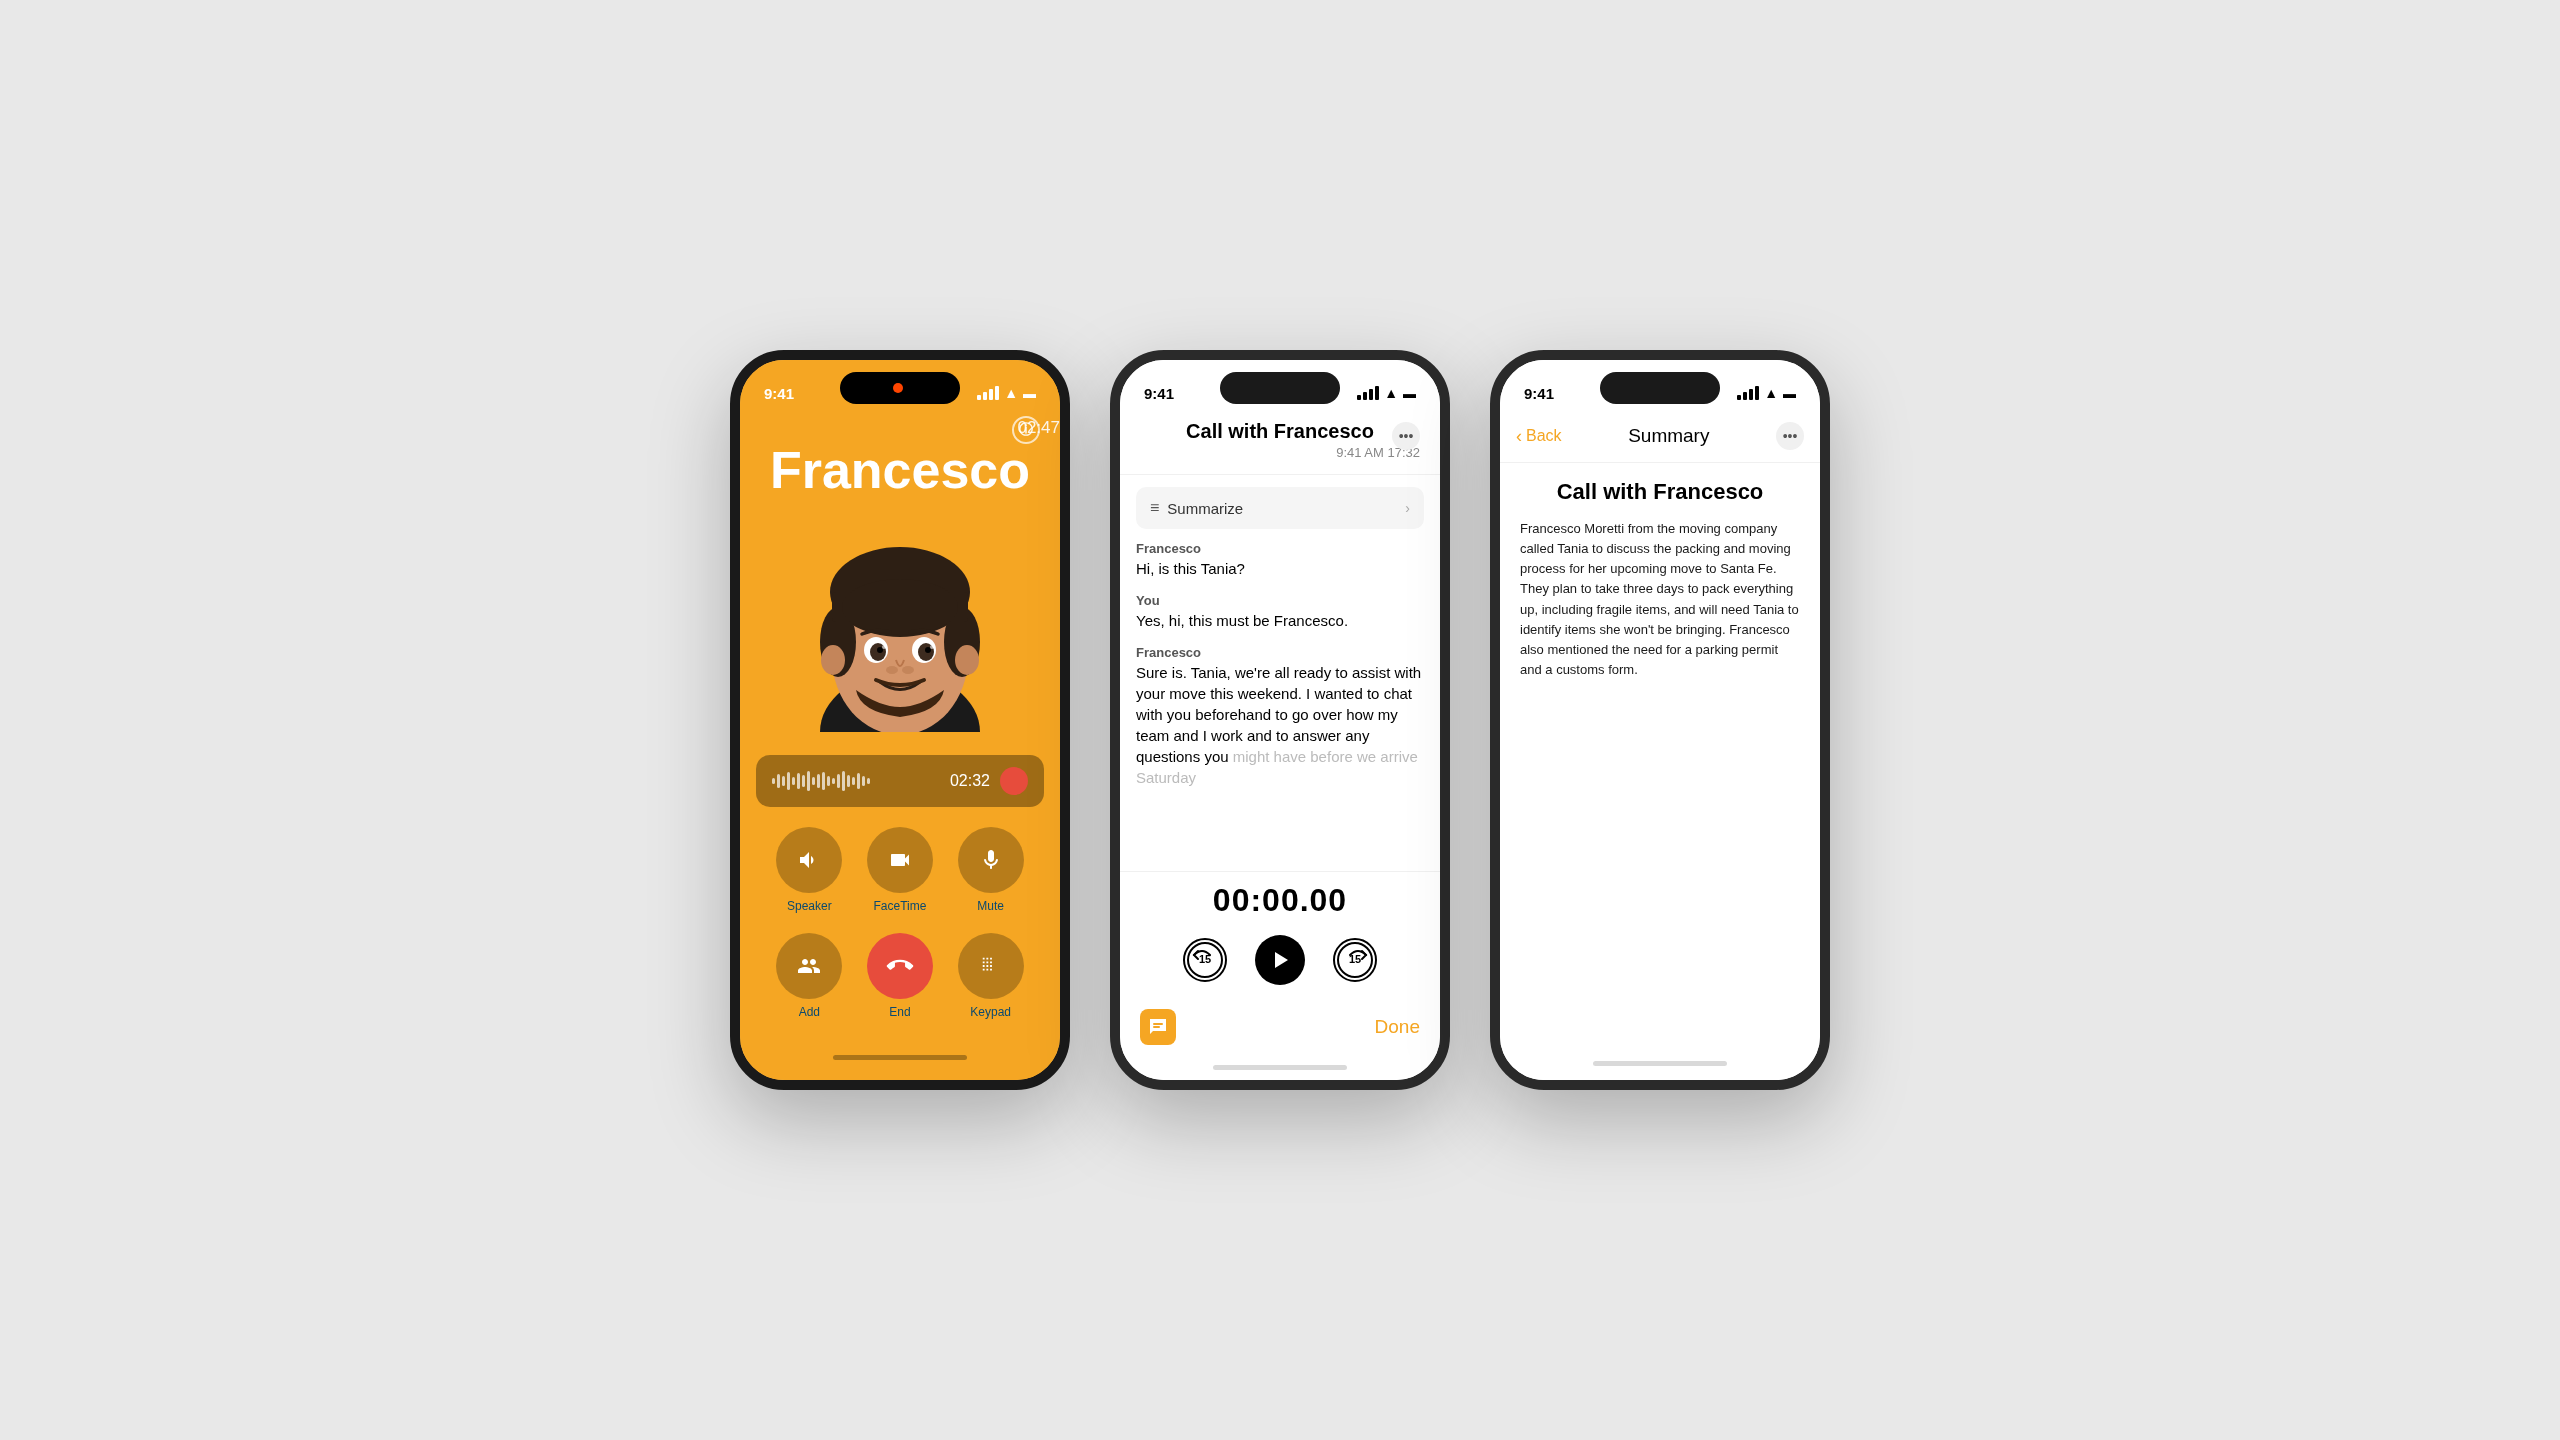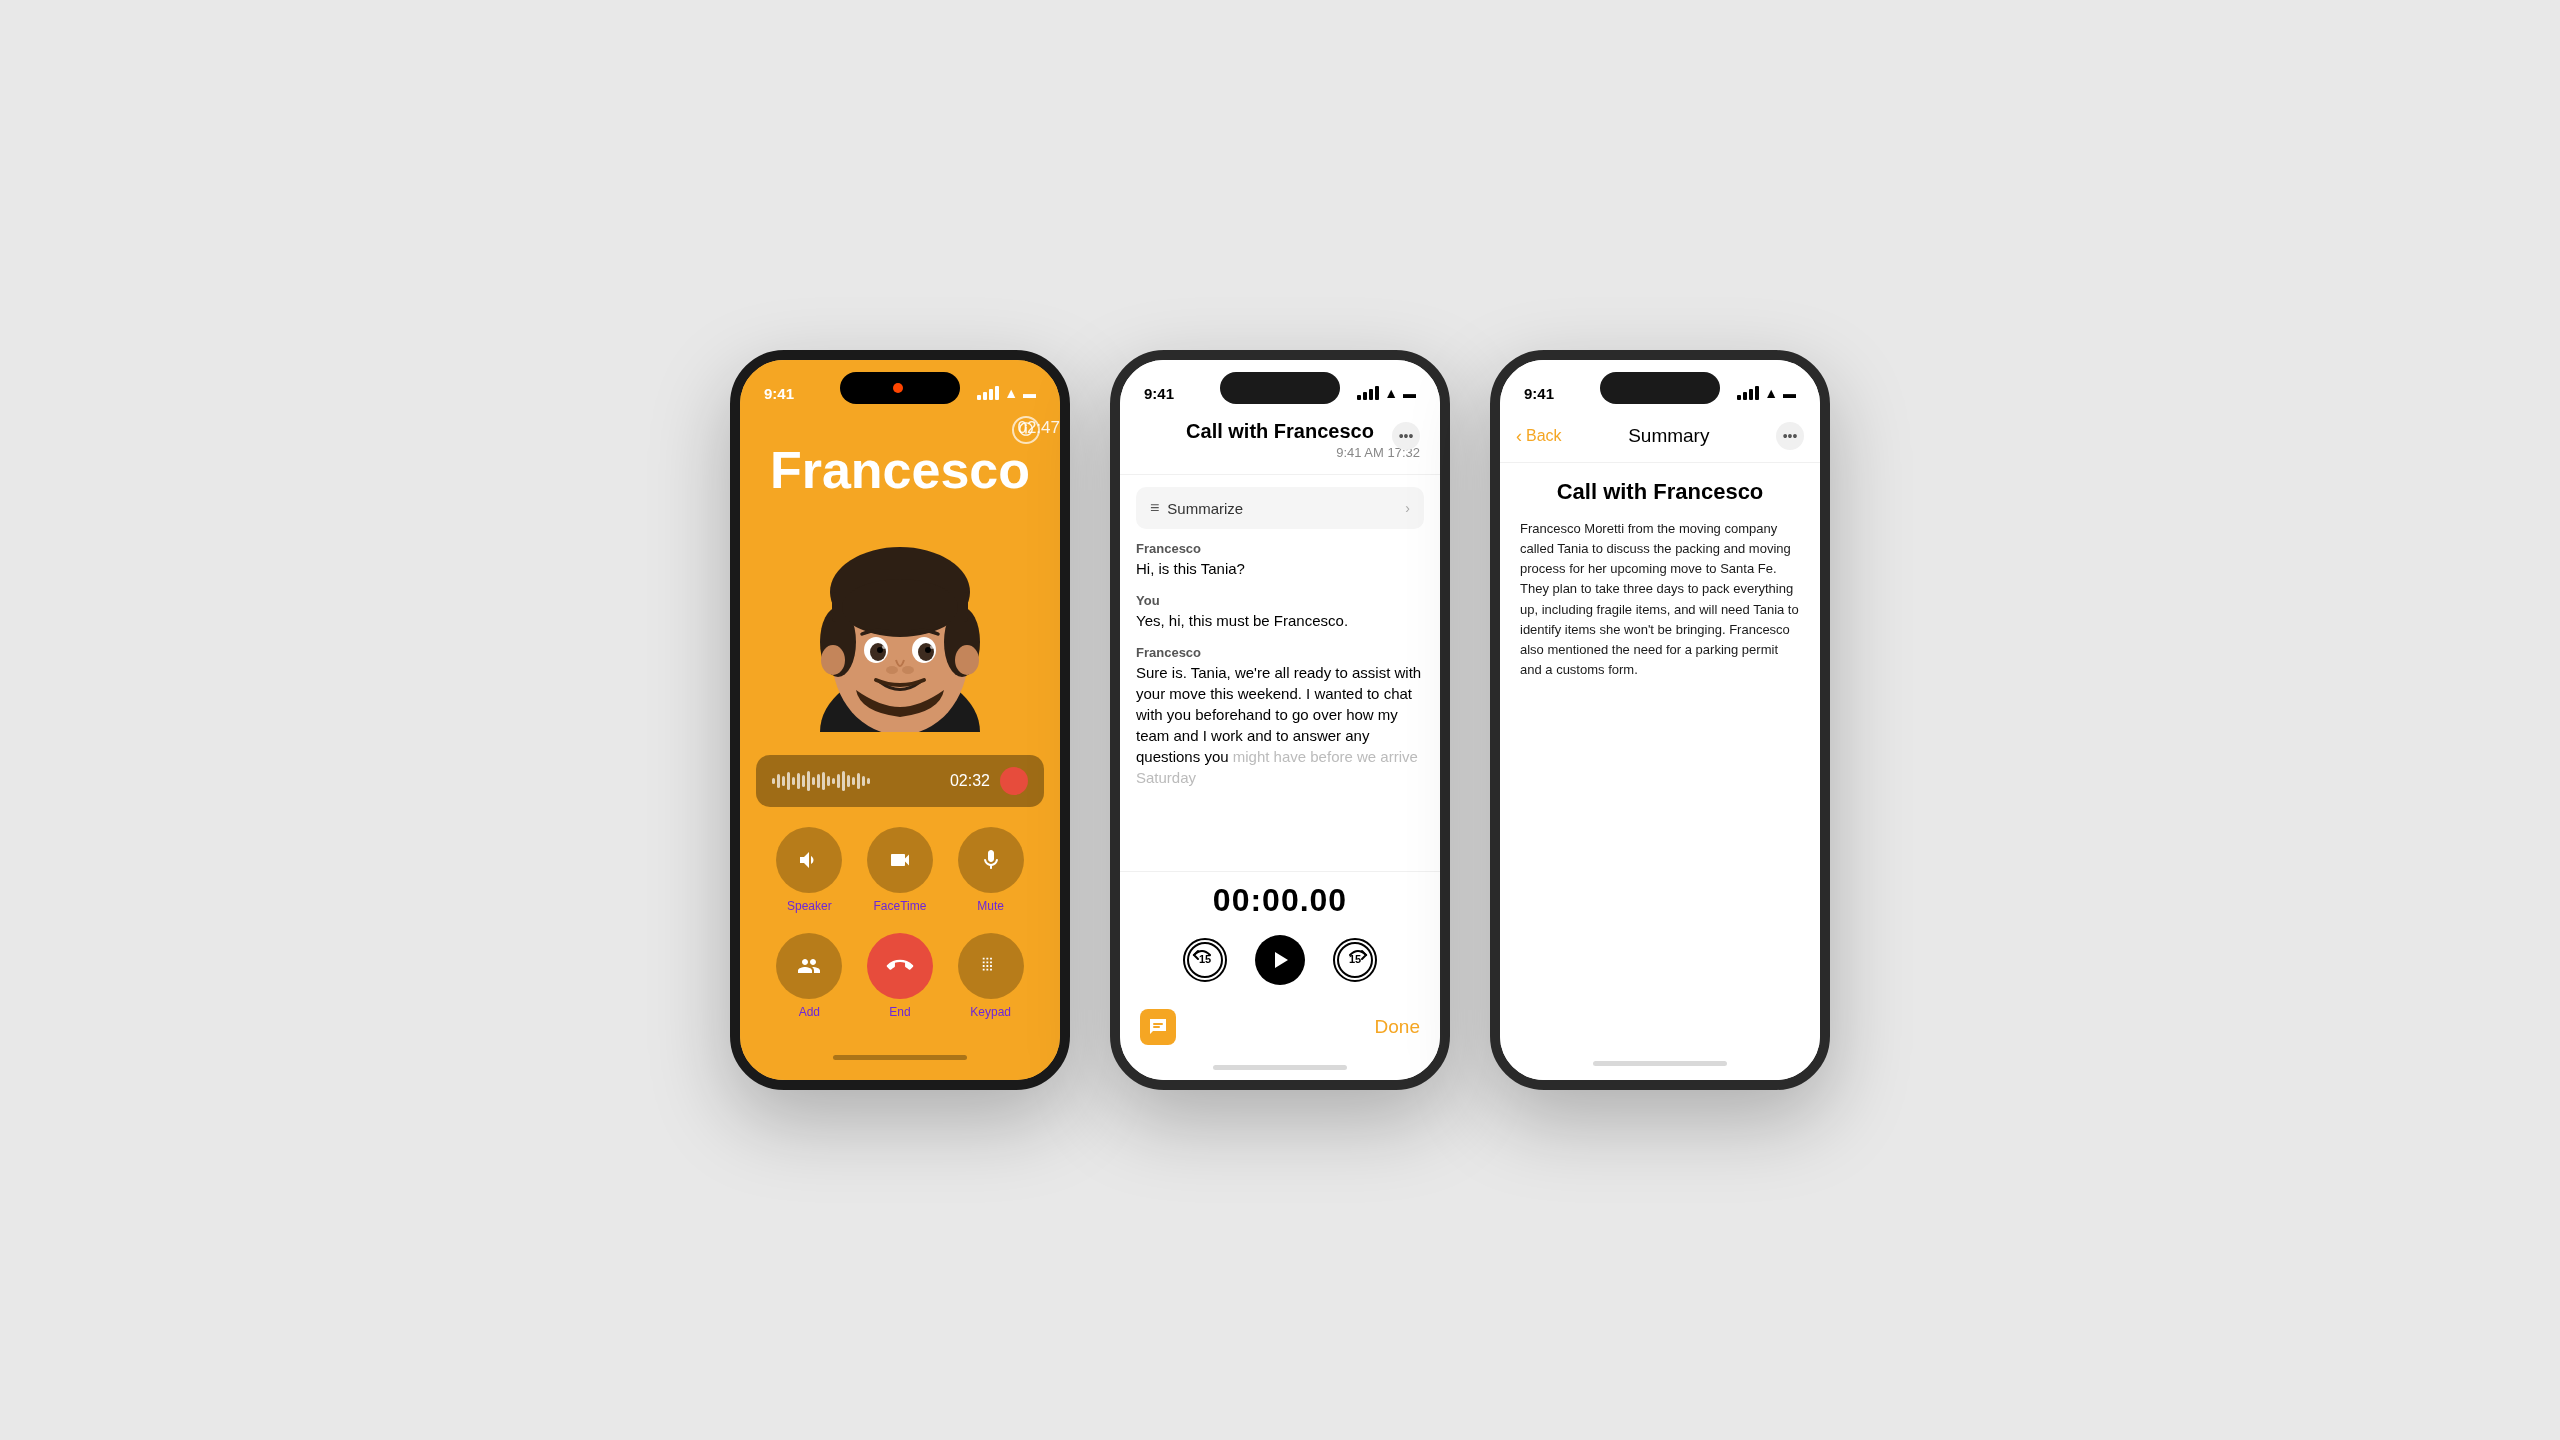--- a/index.html
+++ b/index.html
@@ -171,21 +171,21 @@
       background: rgba(0,0,0,0.25);
       border-radius: 50%;
       display: flex;
       align-items: center;
       justify-content: center;
       font-size: 22px;
       color: #fff;
     }
     .ctrl-circle.red { background: #e74c3c; }
     .ctrl-label {
-      color: #6d28d9;
+      color: #0c4a6e;
       font-size: 12px;
       font-weight: 400;
     }
     .home-indicator {
       width: 134px;
       height: 5px;
       background: rgba(0,0,0,0.3);
       border-radius: 3px;
       margin: 16px auto 0;
     }

